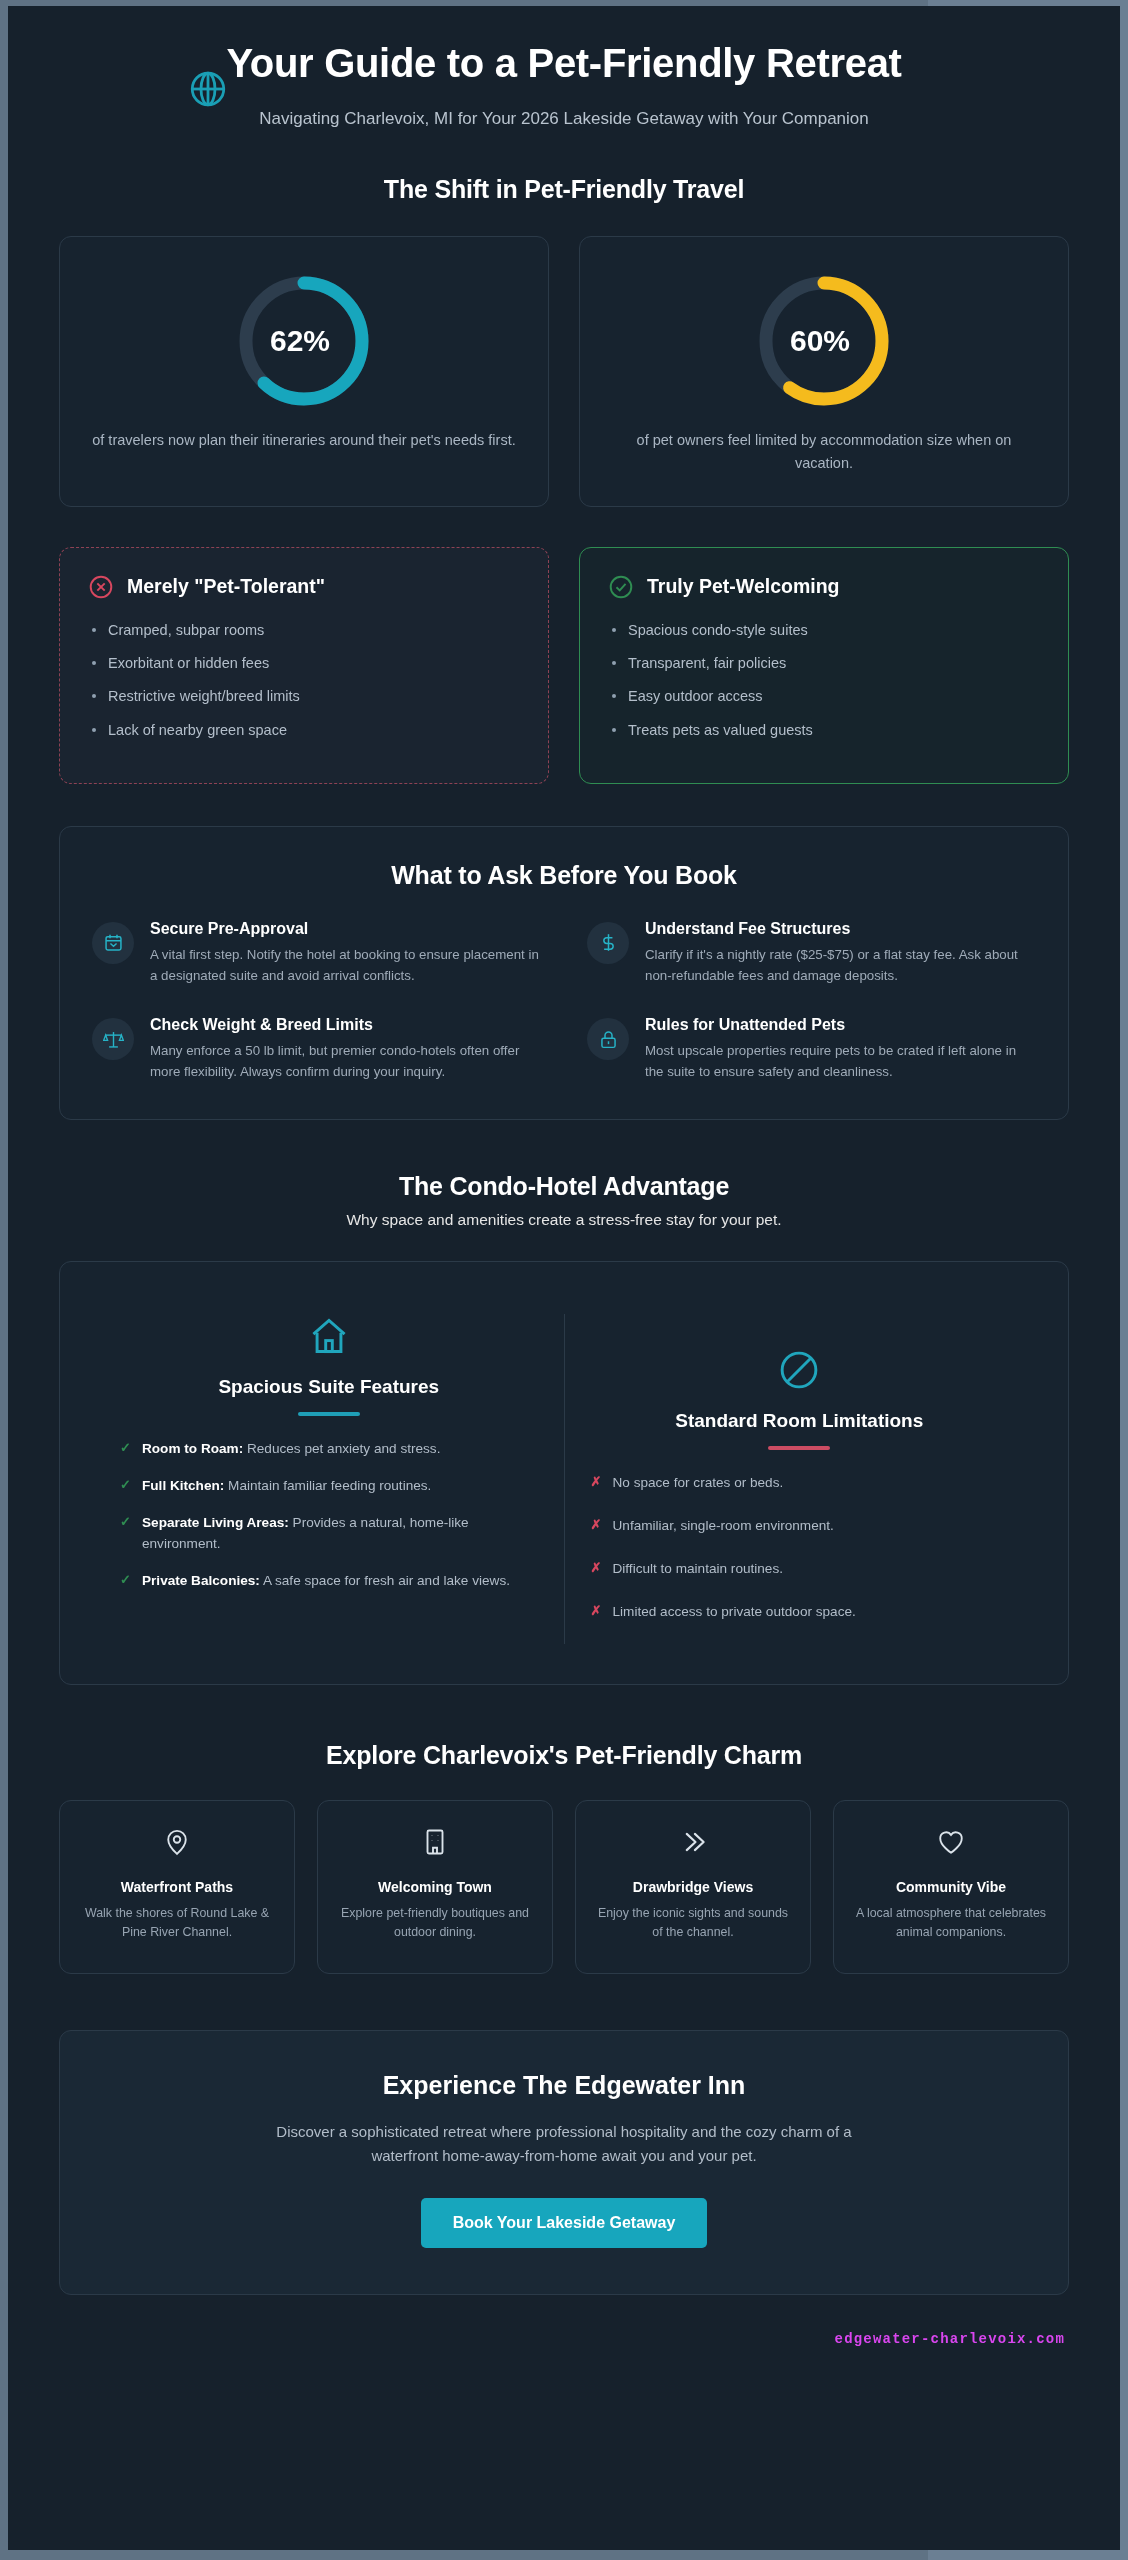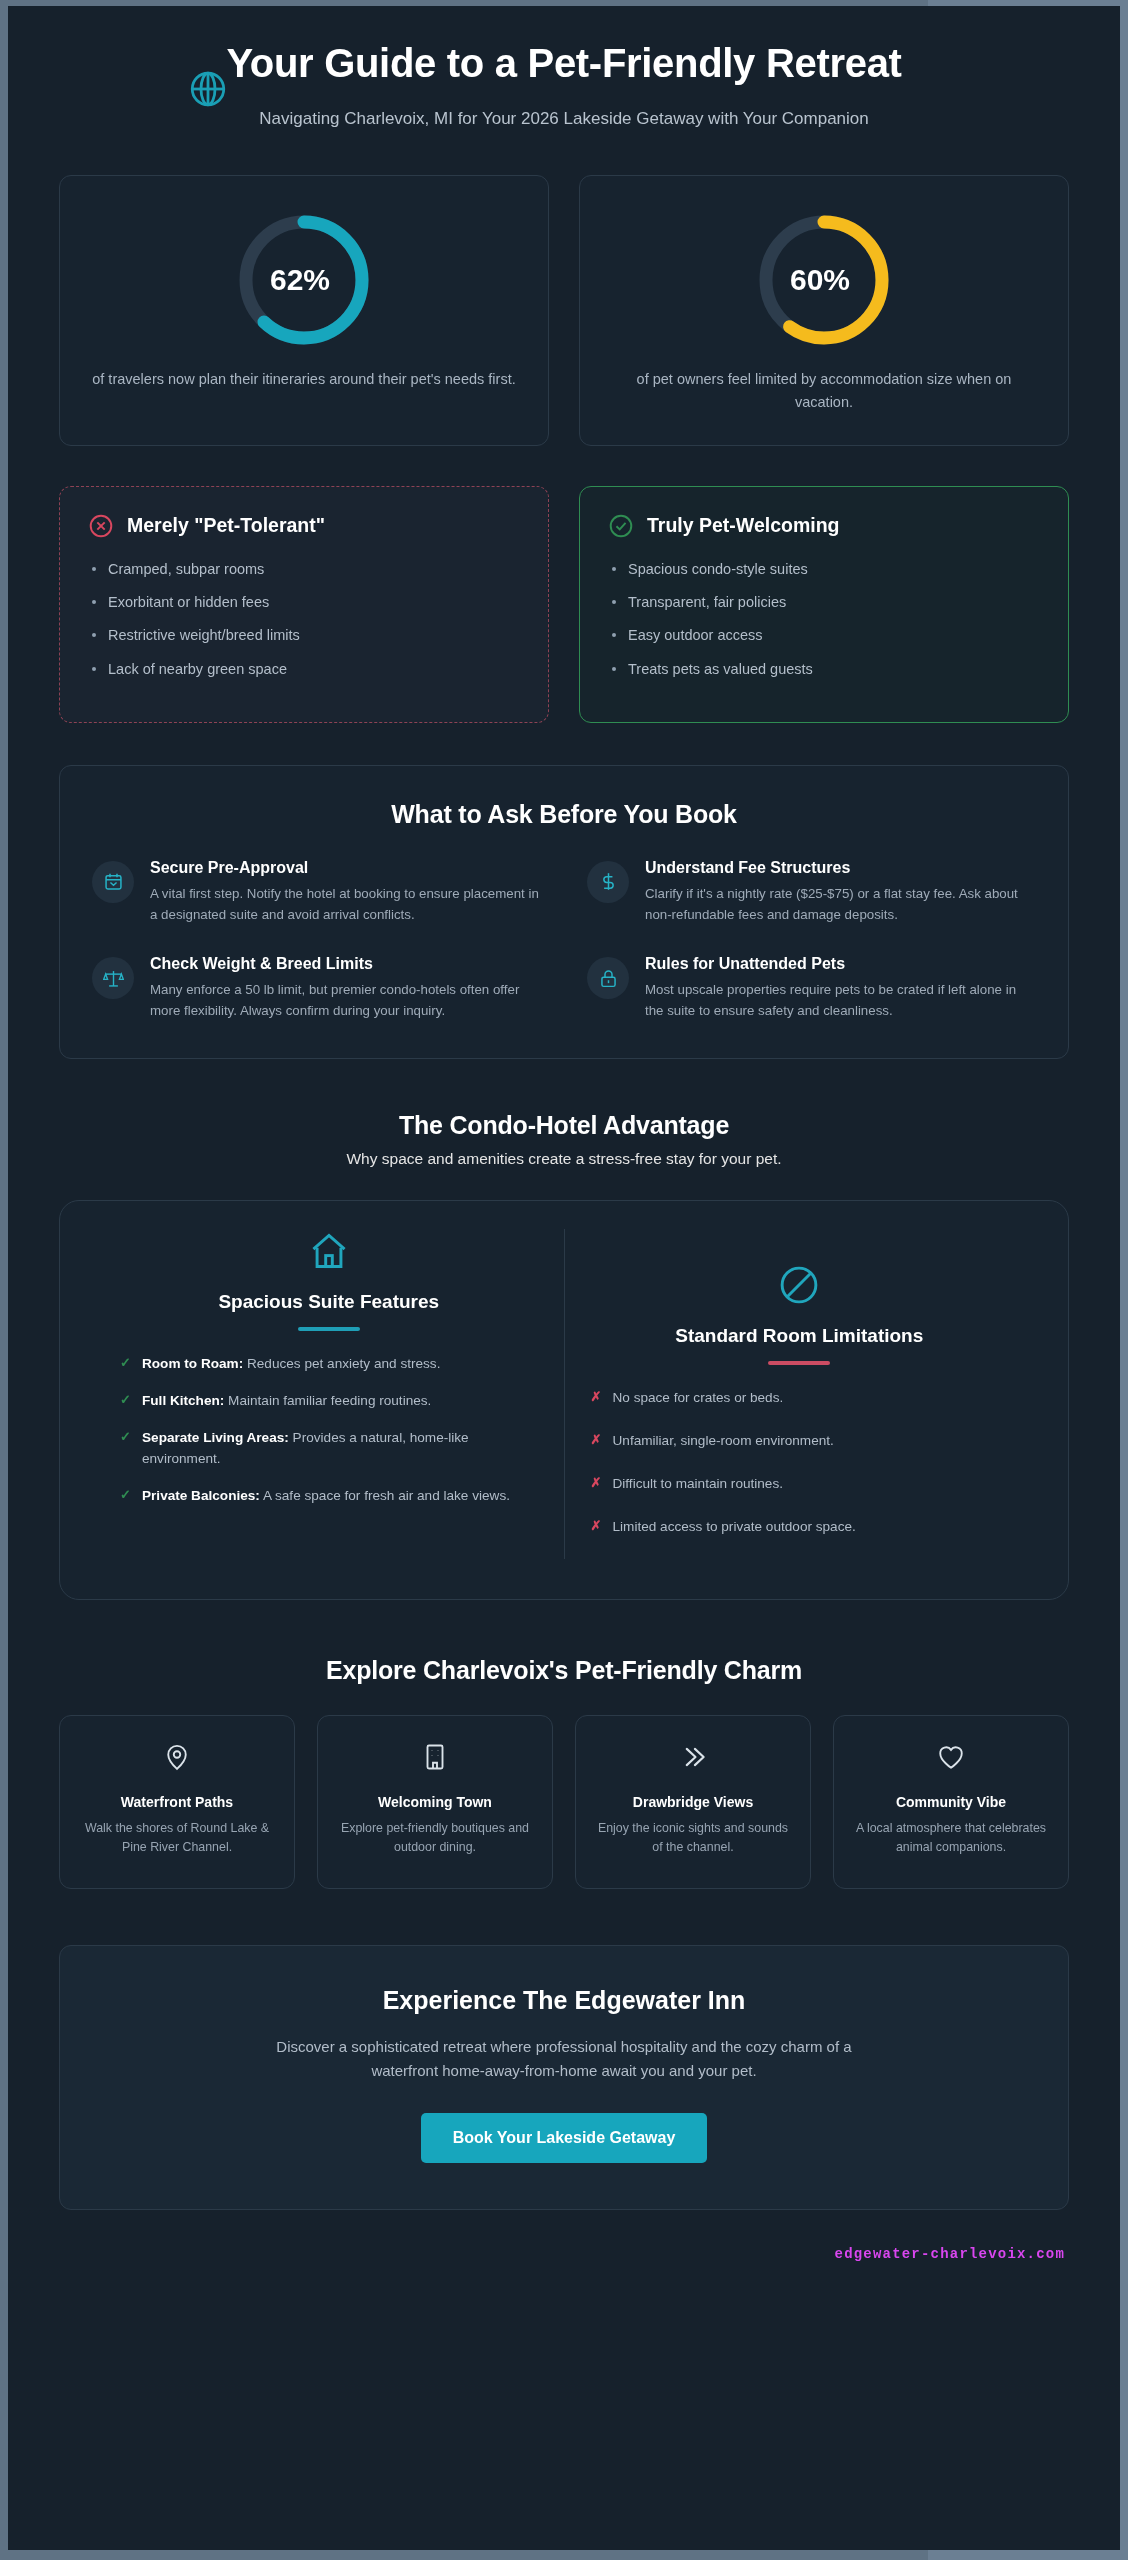--- a/index.html
+++ b/index.html
@@ -196,22 +196,22 @@
     line-height: 1.56;
     color: #9fabb8;
   }
 
   
   .adv-wrap { margin-top: 52px; }
   .adv-panel {
     margin-top: 32px;
     background: #17232f;
     border: 1px solid #2b3a48;
-    border-radius: 20px;
-    padding: 28px 34px 40px 34px;
+    border-radius: 12px;
+    padding: 52px 34px 40px 34px;
     display: flex;
   }
   .adv-col { flex: 1; padding: 0 26px; }
   .adv-col.left { border-right: 1px solid #2b3a48; }
   .adv-icon { text-align: center; color: #20a6bd; }
   .adv-icon svg { width: 44px; height: 44px; display: inline-block; }
   .adv-title {
     text-align: center;
     font-size: 19px;
     font-weight: 700;
@@ -338,20 +338,21 @@
           <line x1="3" y1="12" x2="21" y2="12"></line>
           <line x1="12" y1="3" x2="12" y2="21"></line>
         </svg>
       </span>
       <h1 class="title">Your Guide to a Pet-Friendly Retreat</h1>
       <p class="subtitle">Navigating Charlevoix, MI for Your 2026 Lakeside Getaway with Your Companion</p>
     </div>
   </div>
 
   <div class="inner stats-wrap">
+    <h2 class="section-title">The Shift in Pet-Friendly Travel</h2>
     <div class="stats-grid">
 
       <div class="stat-card">
         <div class="donut">
           <svg viewBox="0 0 140 140">
             <circle cx="70" cy="70" r="58" fill="none" stroke="#2d3d4d" stroke-width="13"></circle>
             <circle id="arc0" cx="70" cy="70" r="58" fill="none" stroke="#17a6bd" stroke-width="13" stroke-linecap="round" stroke-dasharray="225.94334364617794 364.424747816416" stroke-dashoffset="0"></circle>
           </svg>
           <div class="val">62%</div>
         </div>

